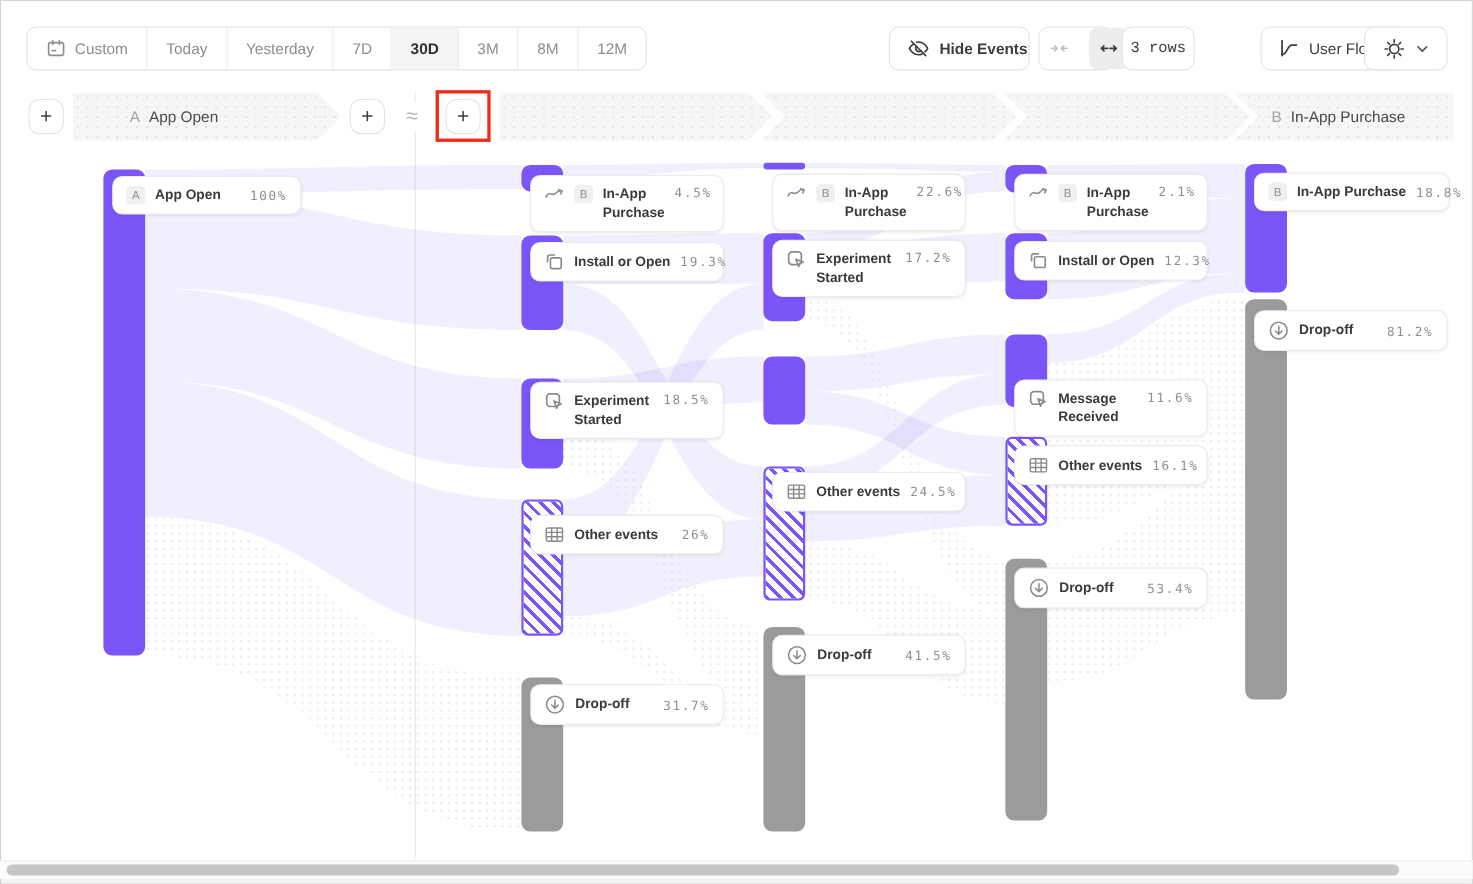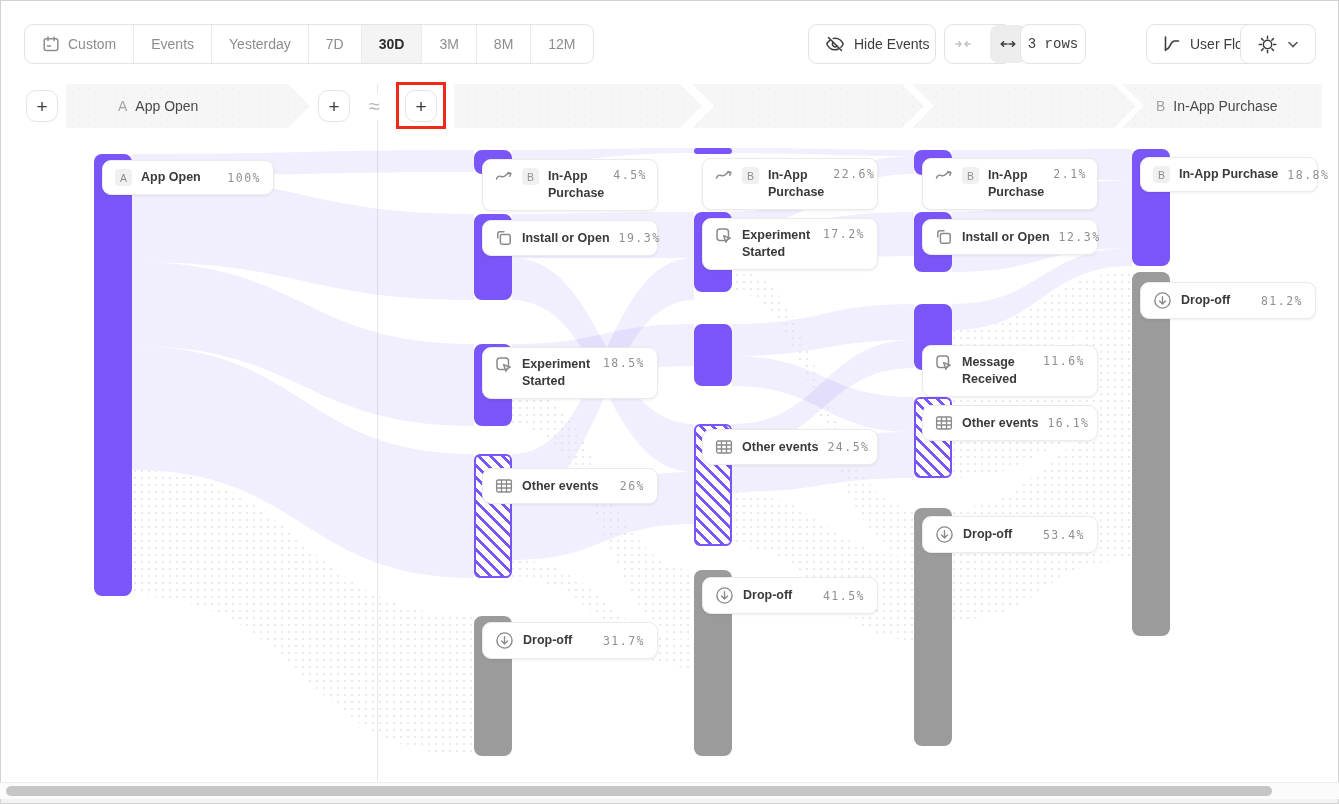--- a/index.html
+++ b/index.html
@@ -86,21 +86,21 @@
     <div class="seg">
       <span class="icon">
         <svg width="18" height="18" viewBox="0 0 18 18" fill="none" stroke="#8d8d8d" stroke-width="1.5" stroke-linecap="round">
           <rect x="2.2" y="3.8" width="13.6" height="11.6" rx="2"></rect>
             <path d="M6 2v3.4M12 2v3.4M5.4 11h3"></path>
         </svg>
       </span>
       <span>Custom</span>
     </div>
     <div class="seg">
-        <span>Events</span>
+        <span>Today</span>
       </div>
     <div class="seg">
         <span>Yesterday</span>
       </div>
     <div class="seg">
         <span>7D</span>
       </div>
     <div class="seg active">
         <span>30D</span>
       </div>
@@ -108,21 +108,21 @@
         <span>3M</span>
       </div>
     <div class="seg">
         <span>8M</span>
       </div>
     <div class="seg">
         <span>12M</span>
       </div>
   </div>
 
-  <div class="btn" style="left:808px; width:128px;">
+  <div class="btn" style="left:808px; width:128px;font-weight:bold;">
     <span class="icon">
       <svg width="20" height="20" viewBox="0 0 20 20" fill="none" stroke="#3d3d3d" stroke-width="1.5" stroke-linecap="round">
         <path d="M3.5 3.5l13 13"></path>
         <path d="M8.3 4.4C8.8 4.3 9.4 4.2 10 4.2c4.2 0 7.2 3.4 8.2 5.8-.4 1-1.2 2.2-2.3 3.2"></path>
         <path d="M5.2 6.1C3.4 7.4 2.2 9 1.8 10c1 2.4 4 5.8 8.2 5.8 1.2 0 2.3-.3 3.3-.8"></path>
         <path d="M7.9 8.4a2.9 2.9 0 0 0 4 4"></path>
       </svg>
     </span>
     <span>Hide Events</span>
   </div>

